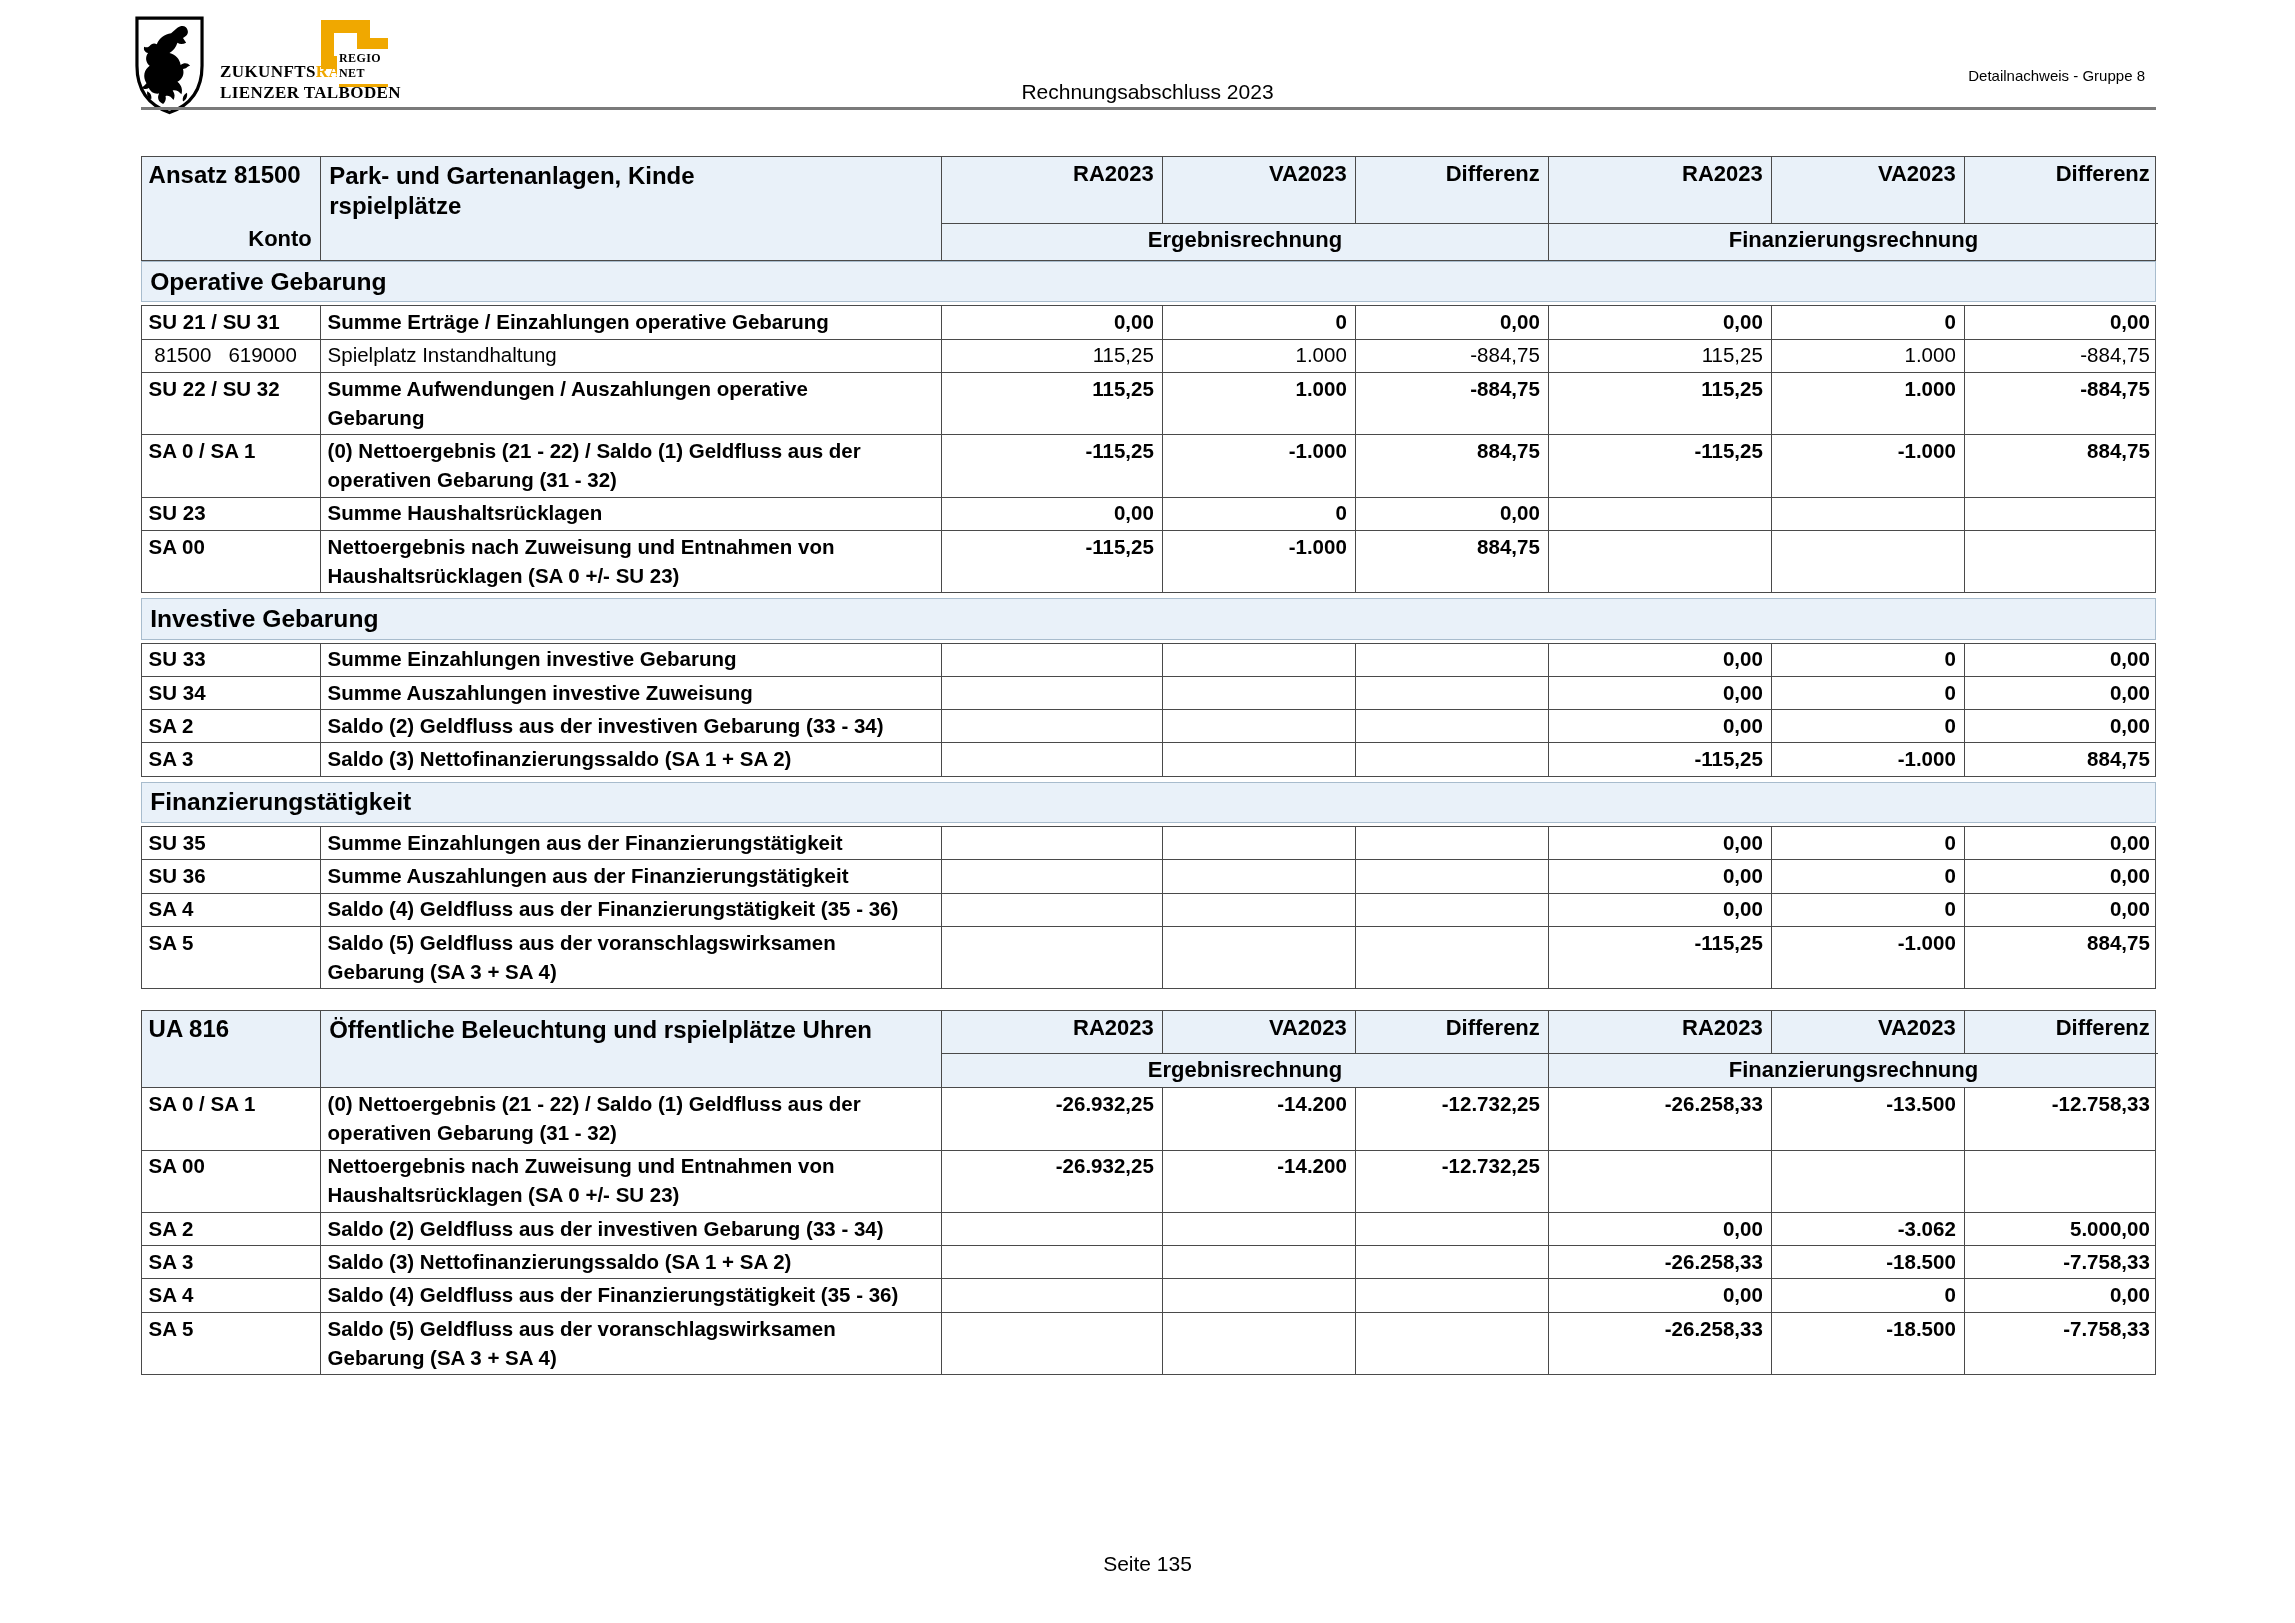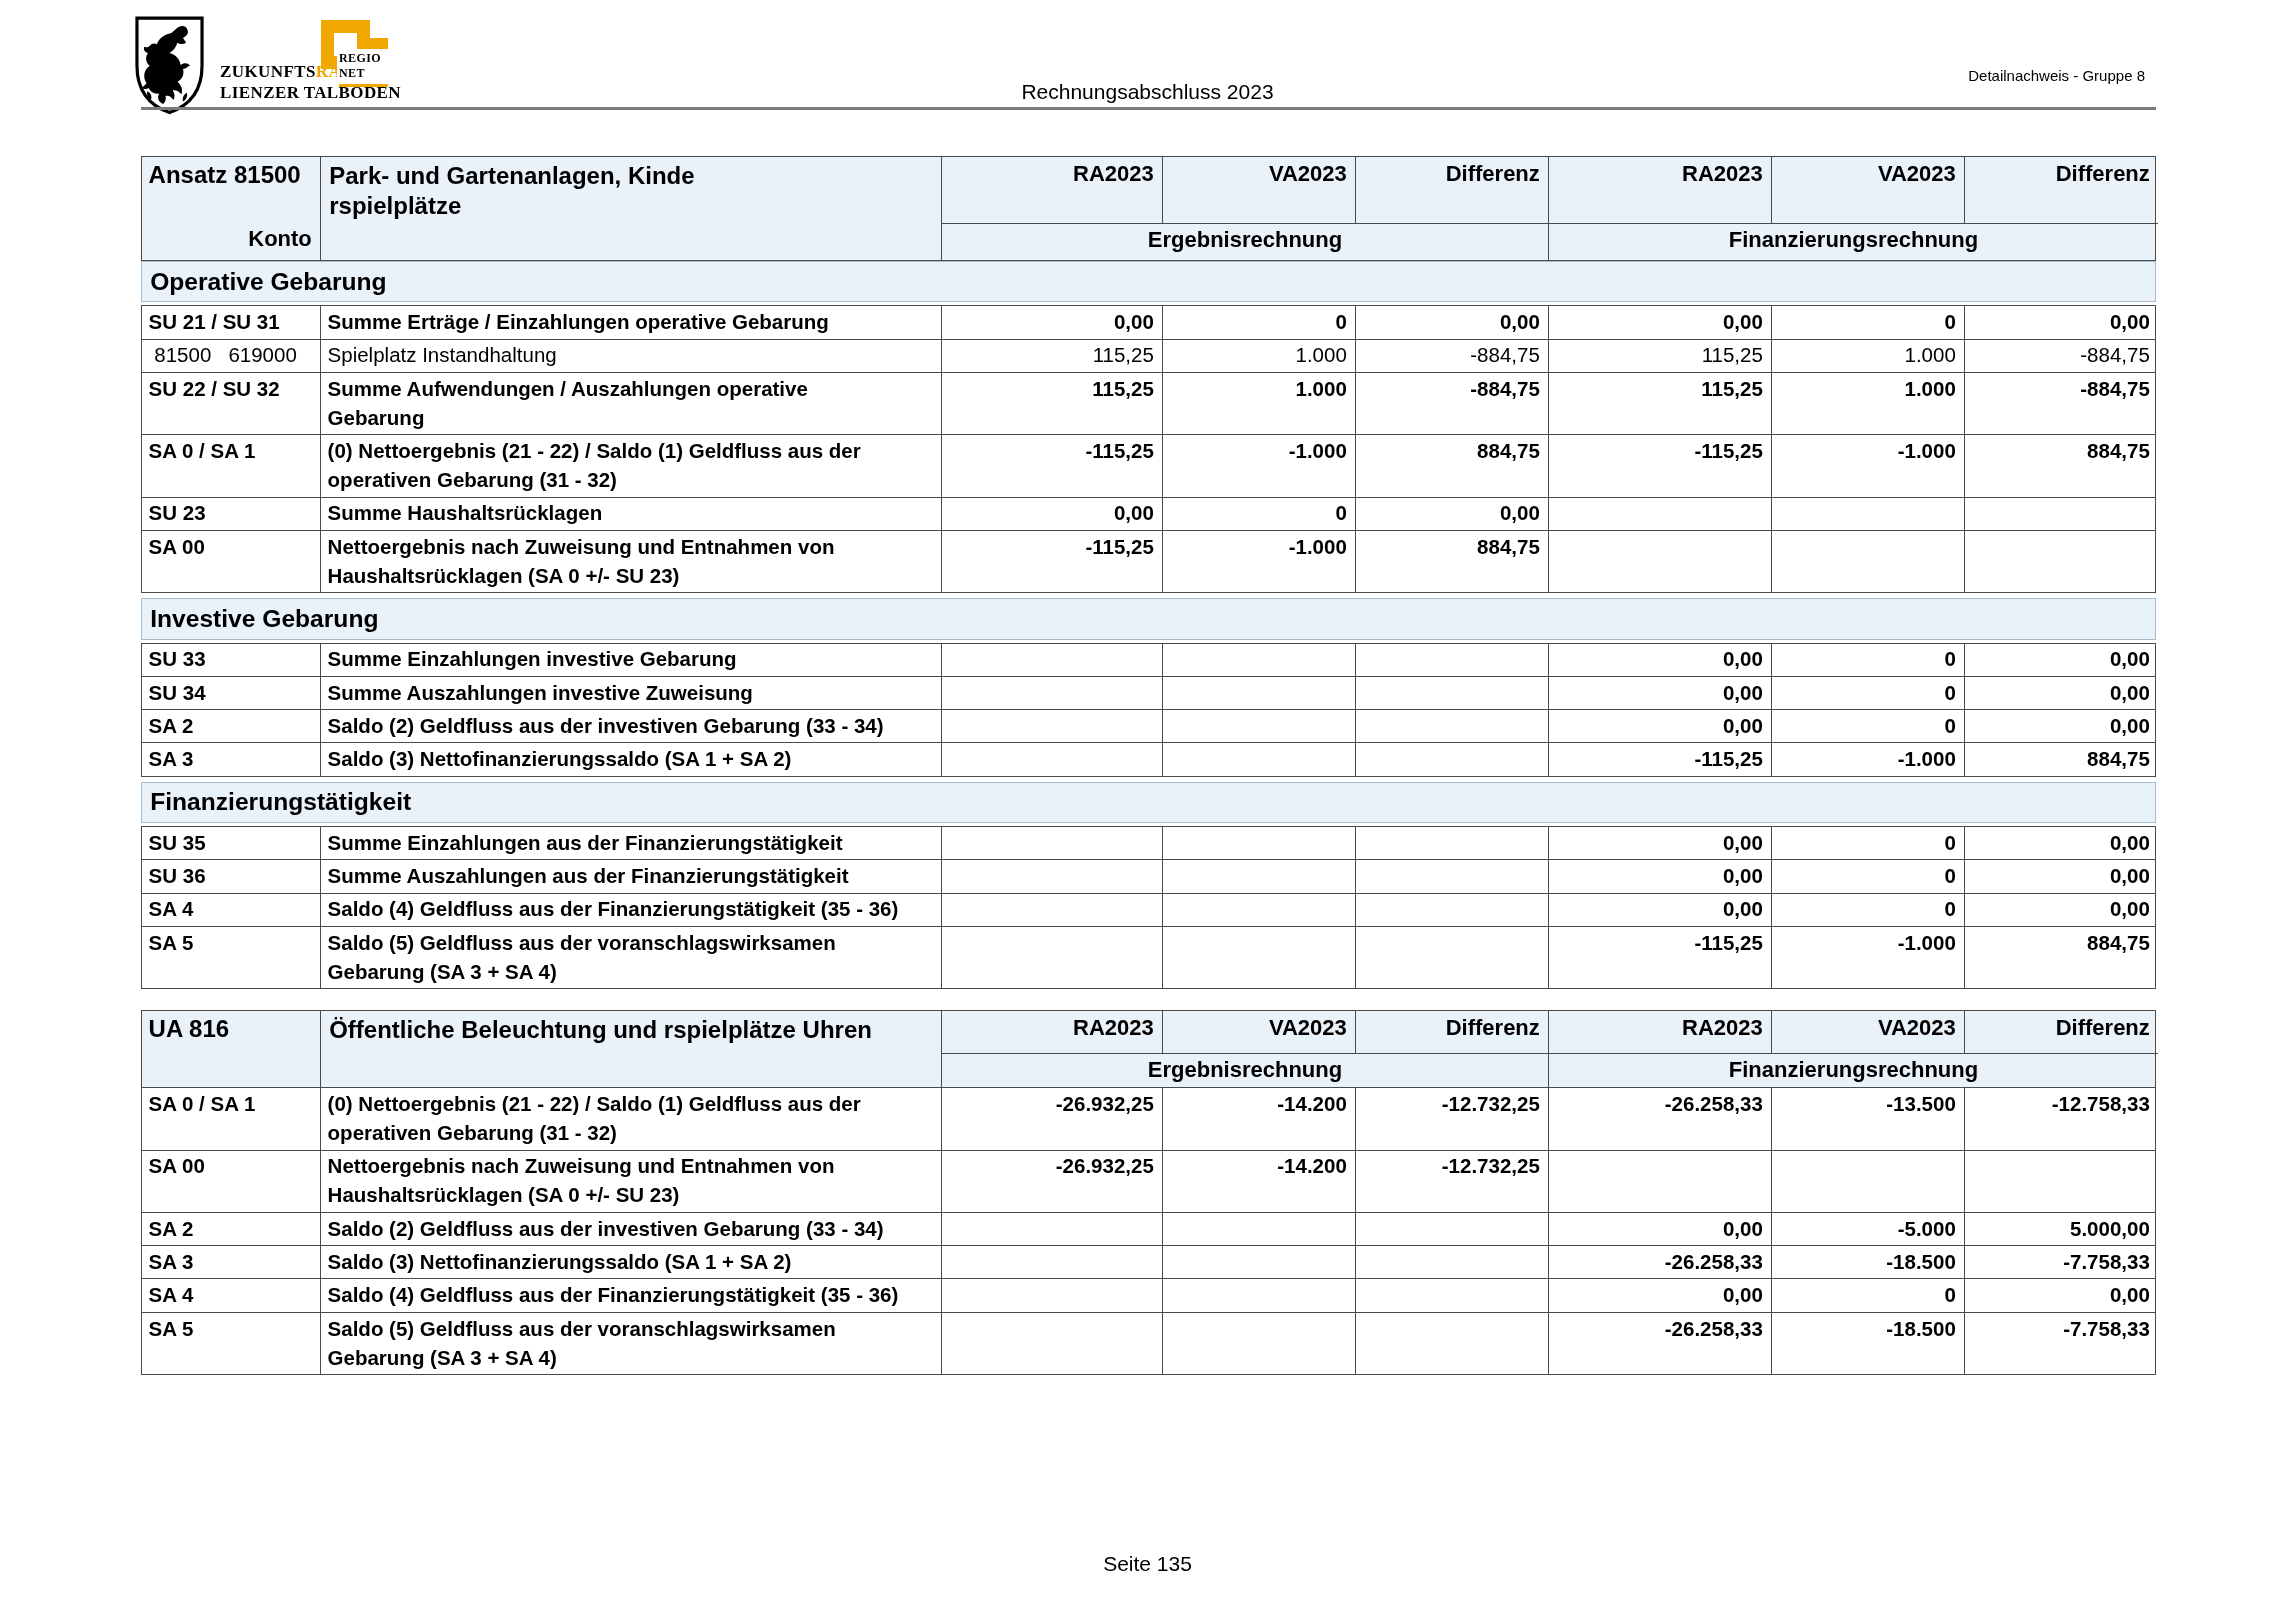--- a/index.html
+++ b/index.html
@@ -299,21 +299,21 @@
             <div class="tc cv"></div>
             <div class="tc cv"></div>
           </div>
           <div class="trow bold">
             <div class="tc c1">SA 2</div>
             <div class="tc c2">Saldo (2) Geldfluss aus der investiven Gebarung (33 - 34)</div>
             <div class="tc cv"></div>
             <div class="tc cv"></div>
             <div class="tc cv"></div>
             <div class="tc cv">0,00</div>
-            <div class="tc cv">-5.000</div>
+            <div class="tc cv">-3.062</div>
             <div class="tc cv">5.000,00</div>
           </div>
           <div class="trow bold">
             <div class="tc c1">SA 3</div>
             <div class="tc c2">Saldo (3) Nettofinanzierungssaldo (SA 1 + SA 2)</div>
             <div class="tc cv"></div>
             <div class="tc cv"></div>
             <div class="tc cv"></div>
             <div class="tc cv">-26.258,33</div>
             <div class="tc cv">-18.500</div>

